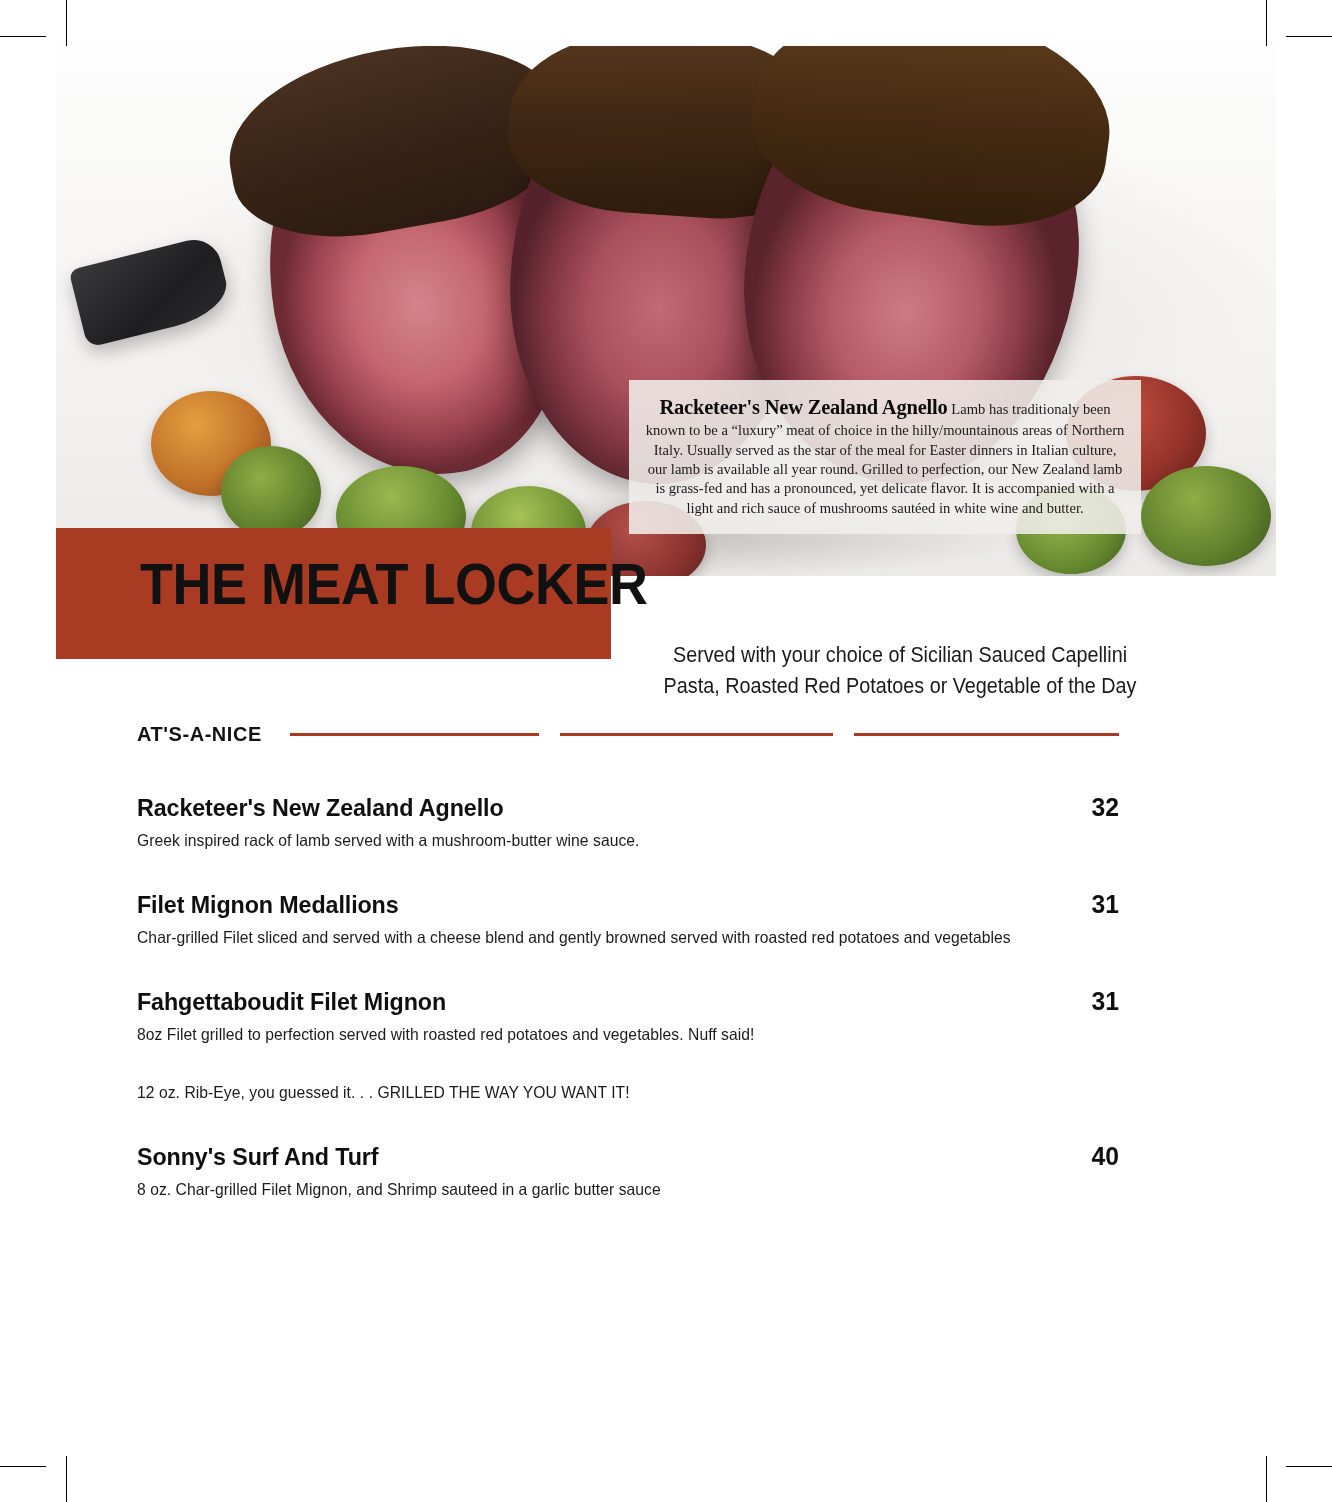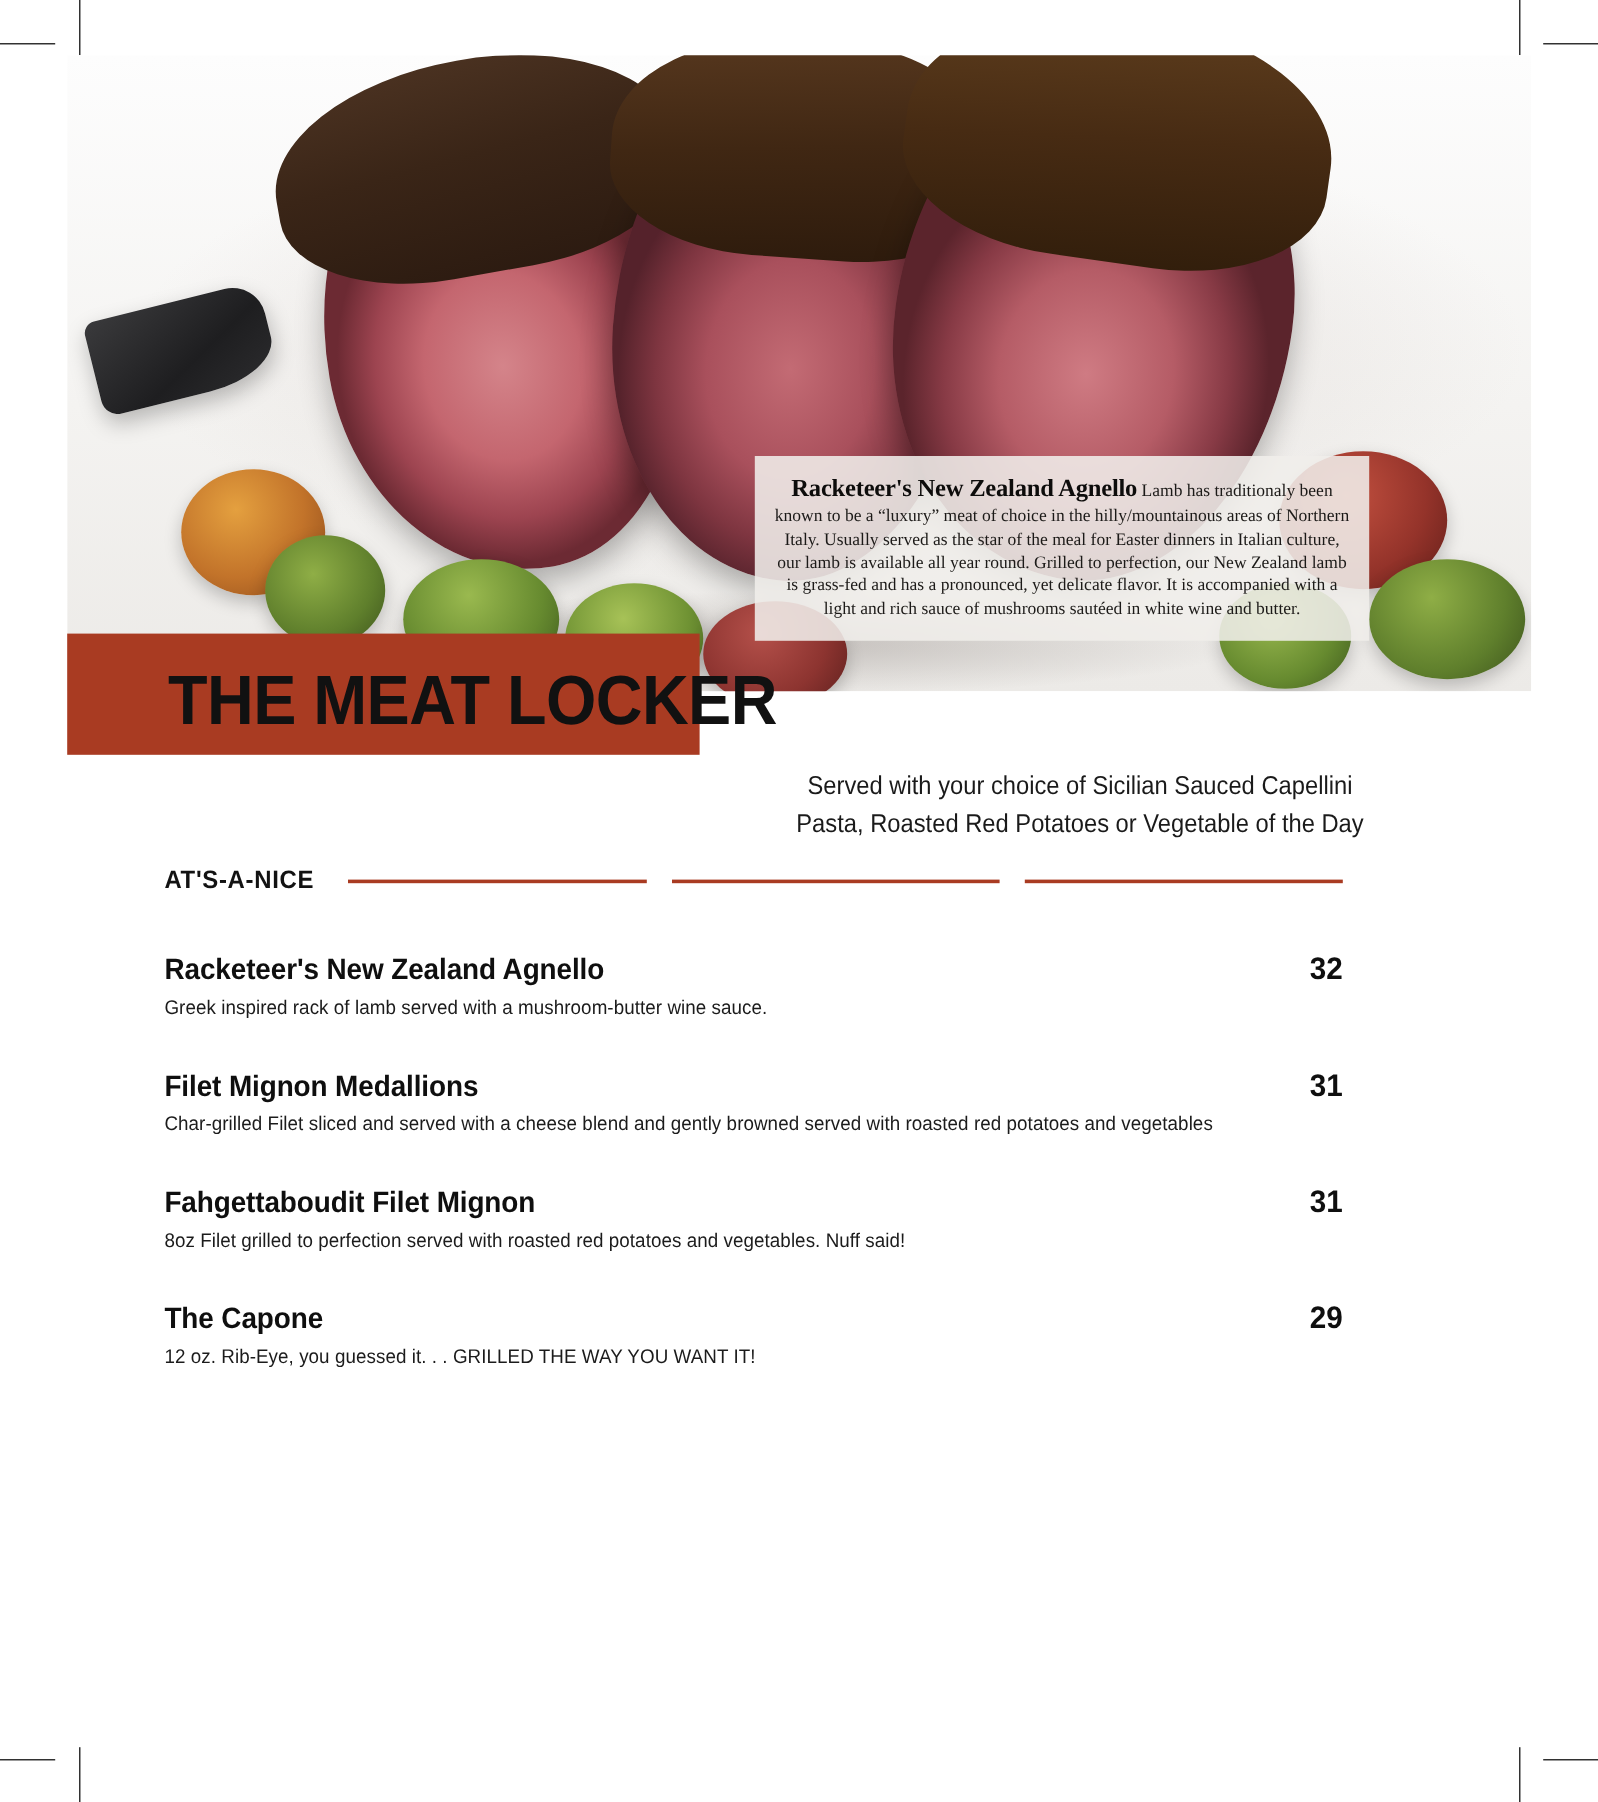--- a/index.html
+++ b/index.html
@@ -141,22 +141,23 @@
     letter-spacing: -0.2px;
     color: #0d0c0b;
   }
 
   
   #title-block {
     position: absolute;
     left: 56px;
     top: 528px;
     width: 527px;
-    height: 101px;
+    height: 131px;
     background: #a93b22;
+    padding-left: 28px;
   }
   #title-block .title-text {
     position: absolute;
     left: 84px;
     top: 27px;
     margin: 0;
     font-family: "Liberation Sans Narrow", "Liberation Sans", sans-serif;
     font-weight: bold;
     font-size: 58px;
     line-height: 1;
@@ -325,21 +326,24 @@
 
   <div class="item">
     <div class="item-head">
       <div class="item-name">Fahgettaboudit Filet Mignon</div>
       <div class="item-price">31</div>
     </div>
     <div class="item-desc">8oz Filet grilled to perfection served with roasted red potatoes and vegetables. Nuff said!</div>
   </div>
 
   <div class="item">
+    <div class="item-desc">12 oz. Rib-Eye, you guessed it. . .  GRILLED THE WAY YOU WANT IT!</div>
+  </div>
+
+  <div class="item">
     <div class="item-head">
-      <div class="item-name">The Capone</div>
-      <div class="item-price">29</div>
-    </div>
-    <div class="item-desc">12 oz. Rib-Eye, you guessed it. . .  GRILLED THE WAY YOU WANT IT!</div>
-  </div>
-
+      <div class="item-name">Sonny's Surf And Turf</div>
+      <div class="item-price">40</div>
+    </div>
+    <div class="item-desc">8 oz. Char-grilled Filet Mignon, and Shrimp sauteed in a garlic butter sauce</div>
+  </div>
 
 </div>
 
 </body></html>

